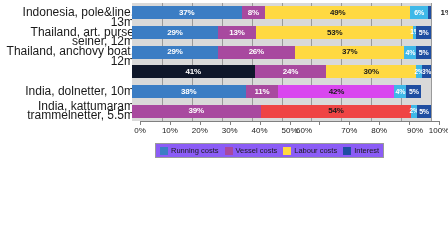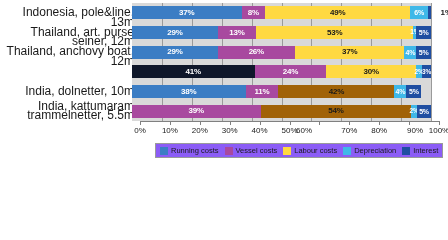--- a/index.html
+++ b/index.html
@@ -284,35 +284,35 @@
             <span class="lbl" style="font-size: 6.5px;">3%</span>
           </div>
         </div>
         <div class="row" style="top: 82px;">
           <div class="seg" style="width: 113.62px; background: rgb(59, 125, 196);">
             <span class="lbl">38%</span>
           </div>
           <div class="seg" style="width: 32.89px; background: rgb(168, 73, 159);">
             <span class="lbl">11%</span>
           </div>
-          <div class="seg dark-text" style="width: 116px; background: #a16207;">
+          <div class="seg dark-text" style="width: 116px; background: #d946ef;">
             <span class="lbl">42%</span>
           </div>
           <div class="seg tiny" style="width: 11.96px; background: rgb(63, 184, 232);">
             <span class="lbl">4%</span>
           </div>
           <div class="seg tiny" style="width: 14.95px; background: rgb(31, 78, 161);">
             <span class="lbl">5%</span>
           </div>
         </div>
         <div class="row" style="top: 101.667px;">
           <div class="seg" style="width: 138px; background: rgb(168, 73, 159);">
             <span class="lbl">39%</span>
           </div>
-          <div class="seg dark-text" style="width: 161.46px; background: #a16207;">
+          <div class="seg dark-text" style="width: 161.46px; background: #ef4444;">
             <span class="lbl">54%</span>
           </div>
           <div class="seg tiny" style="width: 5.98px; background: rgb(63, 184, 232);">
             <span class="lbl" style="font-size: 6.5px;">2%</span>
           </div>
           <div class="seg tiny" style="width: 14.95px; background: rgb(31, 78, 161);">
             <span class="lbl">5%</span>
           </div>
         </div>
       </div>
@@ -357,22 +357,18 @@
       </div>
       <div class="legend-item">
         <span class="legend-swatch" style="background: rgb(168, 73, 159);"></span>
         <span class="legend-text">Vessel costs</span>
       </div>
       <div class="legend-item">
         <span class="legend-swatch" style="background: rgb(255, 217, 65);"></span>
         <span class="legend-text">Labour costs</span>
       </div>
       <div class="legend-item">
-        <span class="legend-swatch" style="background: rgb(63, 184, 232);"></span>
-        <span class="legend-text">Depreciation</span>
-      </div>
-      <div class="legend-item">
         <span class="legend-swatch" style="background: rgb(31, 78, 161);"></span>
         <span class="legend-text">Interest</span>
       </div>
     </div>
 
 </div>
 
 </body></html>

